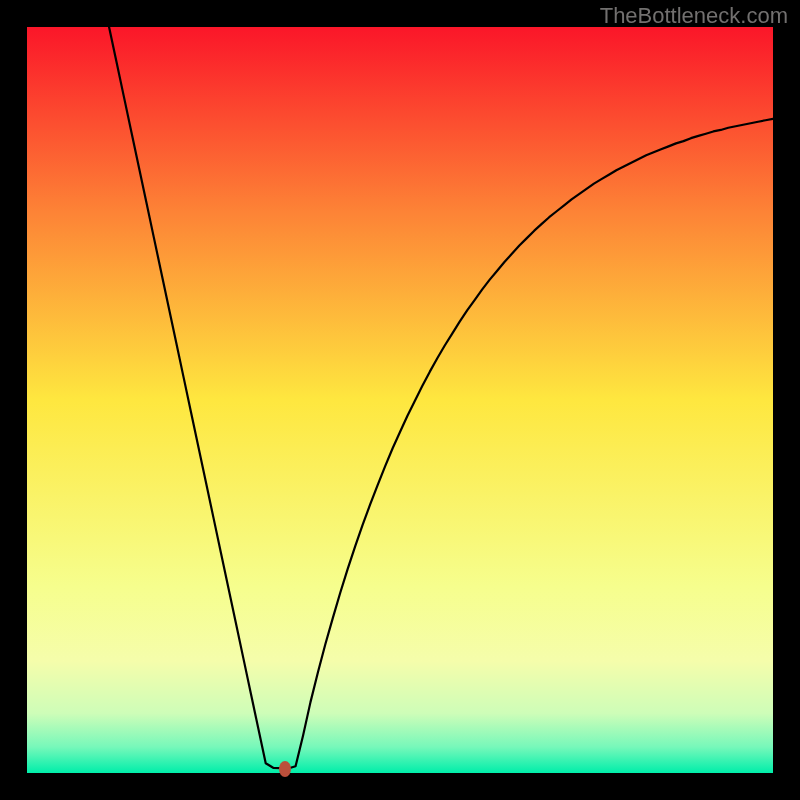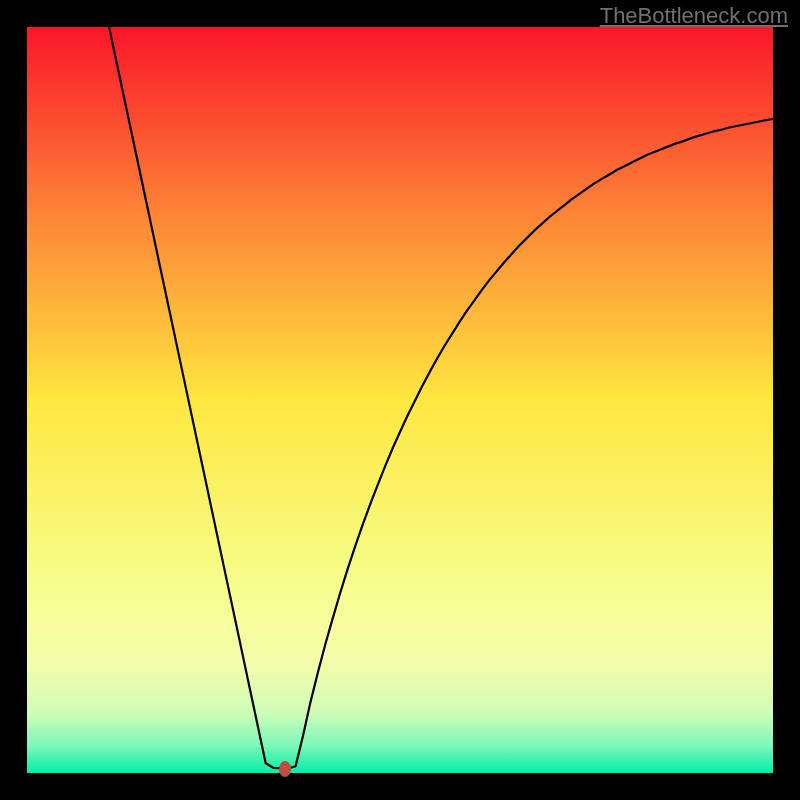--- a/index.html
+++ b/index.html
@@ -24,21 +24,20 @@
     height: 746px;
   }
   .watermark {
     position: absolute;
     top: 3px;
     right: 12px;
     font-family: Arial, Helvetica, sans-serif;
     font-size: 22px;
     font-weight: 500;
     color: #72706f;
-    text-decoration: underline;
   }
   .dot {
     position: absolute;
     width: 12px;
     height: 16px;
     border-radius: 6px / 8px;
     background: #bb4f3b;
     transform: translate(-50%, -50%);
   }
 </style>

